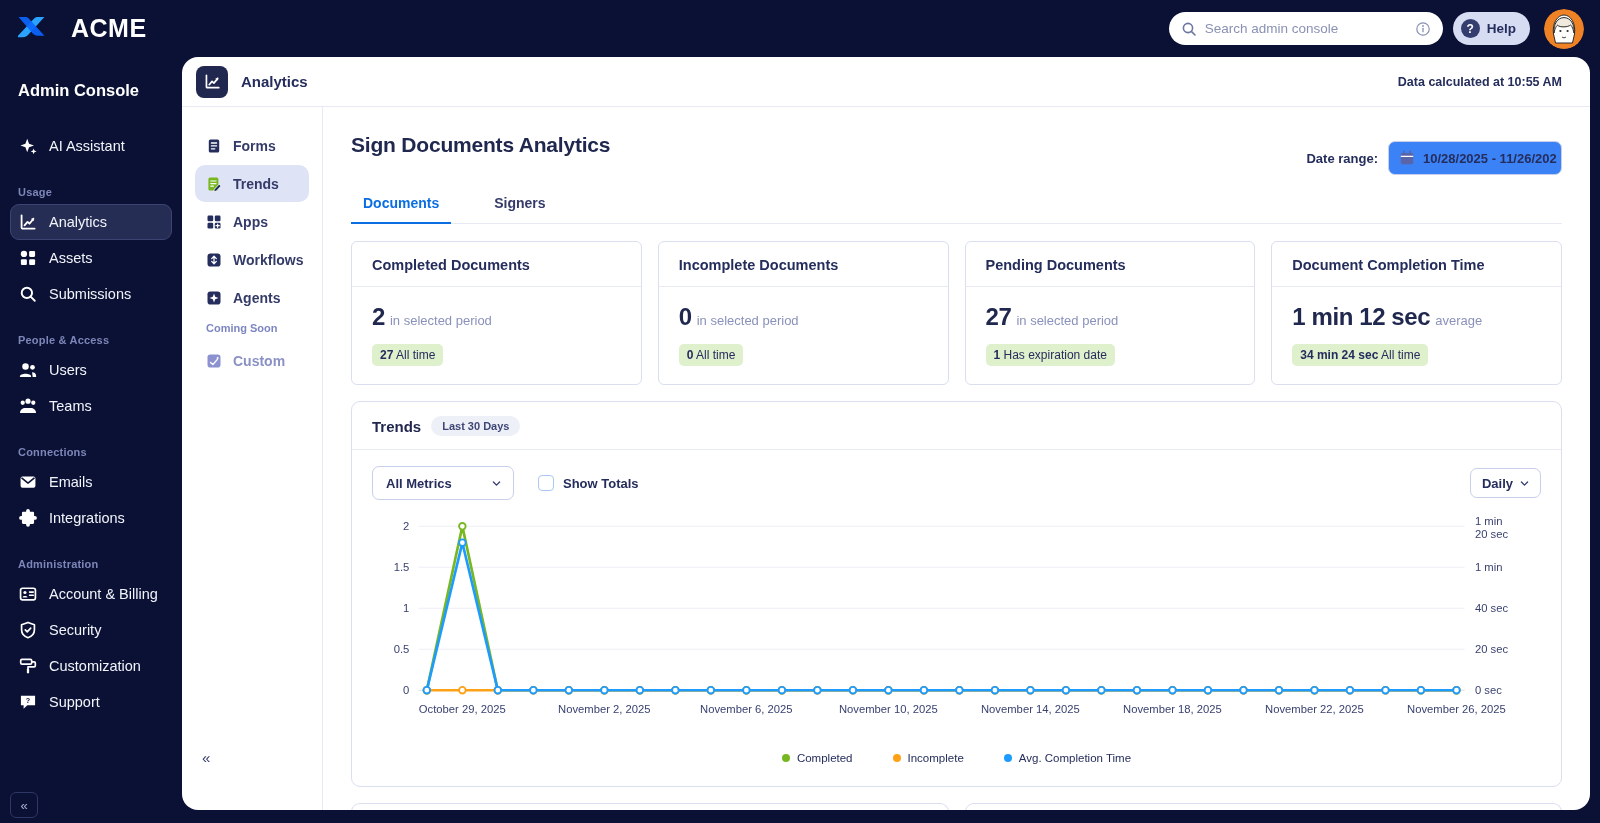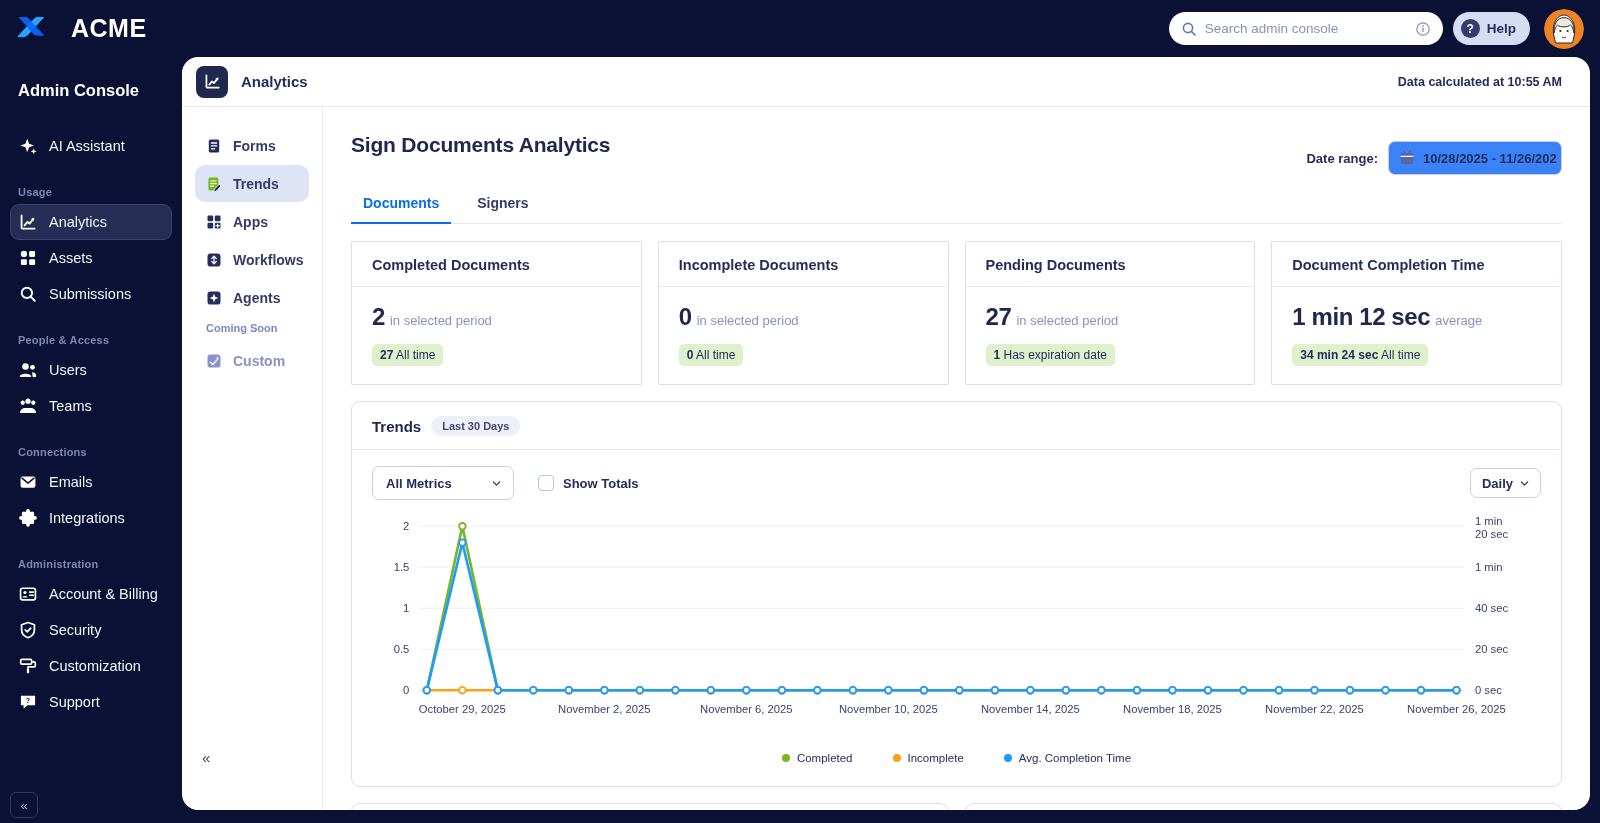--- a/index.html
+++ b/index.html
@@ -53,26 +53,26 @@
   .content { flex:1; padding:0 28px; overflow:hidden; }
   .headrow { margin-top:26px; display:flex; align-items:flex-start; }
   .pg-title { font-size:21px; font-weight:700; color:#20284f; letter-spacing:-.2px; }
   .pg-sub { margin-top:7px; font-size:13px; color:#6d76a3; }
   .daterange { margin-left:auto; display:flex; align-items:center; gap:10px; margin-top:8px; }
   .dr-lb { font-size:13px; font-weight:600; color:#252d5c; }
   .dr-box { width:174px; height:34px; border:1px solid #c9cfeb; border-radius:7px; display:flex; align-items:center; gap:8px; padding:0 10px; overflow:hidden; cursor:pointer; background:#3b82f6; }
   .dr-box .cal { color:#5a64a8; display:flex; flex:none; }
   .dr-val { font-size:13px; font-weight:600; color:#252d5c; white-space:nowrap; }
 
-  .tabs { margin-top:20px; display:flex; gap:14px; border-bottom:1px solid #e8eaf3; }
+  .tabs { margin-top:20px; display:flex; gap:31px; border-bottom:1px solid #e8eaf3; }
   .tab { padding:0 12px 11px; font-size:14px; font-weight:600; color:#343b69; cursor:pointer; border-bottom:2px solid transparent; margin-bottom:-1px; }
   .tab.active { color:#0a6ee3; border-bottom-color:#0a6ee3; }
 
   .cards { margin-top:17px; display:grid; grid-template-columns:repeat(4,1fr); gap:16px; }
-  .card { border:1px solid #d9dfef; border-radius:1px; background:#fff; }
+  .card { border:1px solid #d9dfef; border-radius:6px; background:#fff; }
   .card-h { padding:15px 20px 13px; font-size:14.5px; font-weight:600; color:#252d5c; border-bottom:1px solid #e8eaf3; }
   .card-b { padding:16px 20px 18px; }
   .card-v { font-size:24px; font-weight:700; color:#20284f; letter-spacing:-.4px; }
   .card-sfx { font-size:13px; color:#8a91bb; margin-left:5px; font-weight:400; }
   .badge { display:inline-block; margin-top:13px; background:#def0cc; border-radius:5px; padding:4px 8px; font-size:12px; color:#252d5c; }
   .badge b { font-weight:700; }
 
   .trends { margin-top:16px; border:1px solid #d9dfef; border-radius:9px; background:#fff; }
   .tr-head { display:flex; align-items:center; padding:14px 20px 13px; border-bottom:1px solid #e8eaf3; }
   .tr-title { font-size:15px; font-weight:700; color:#20284f; }

